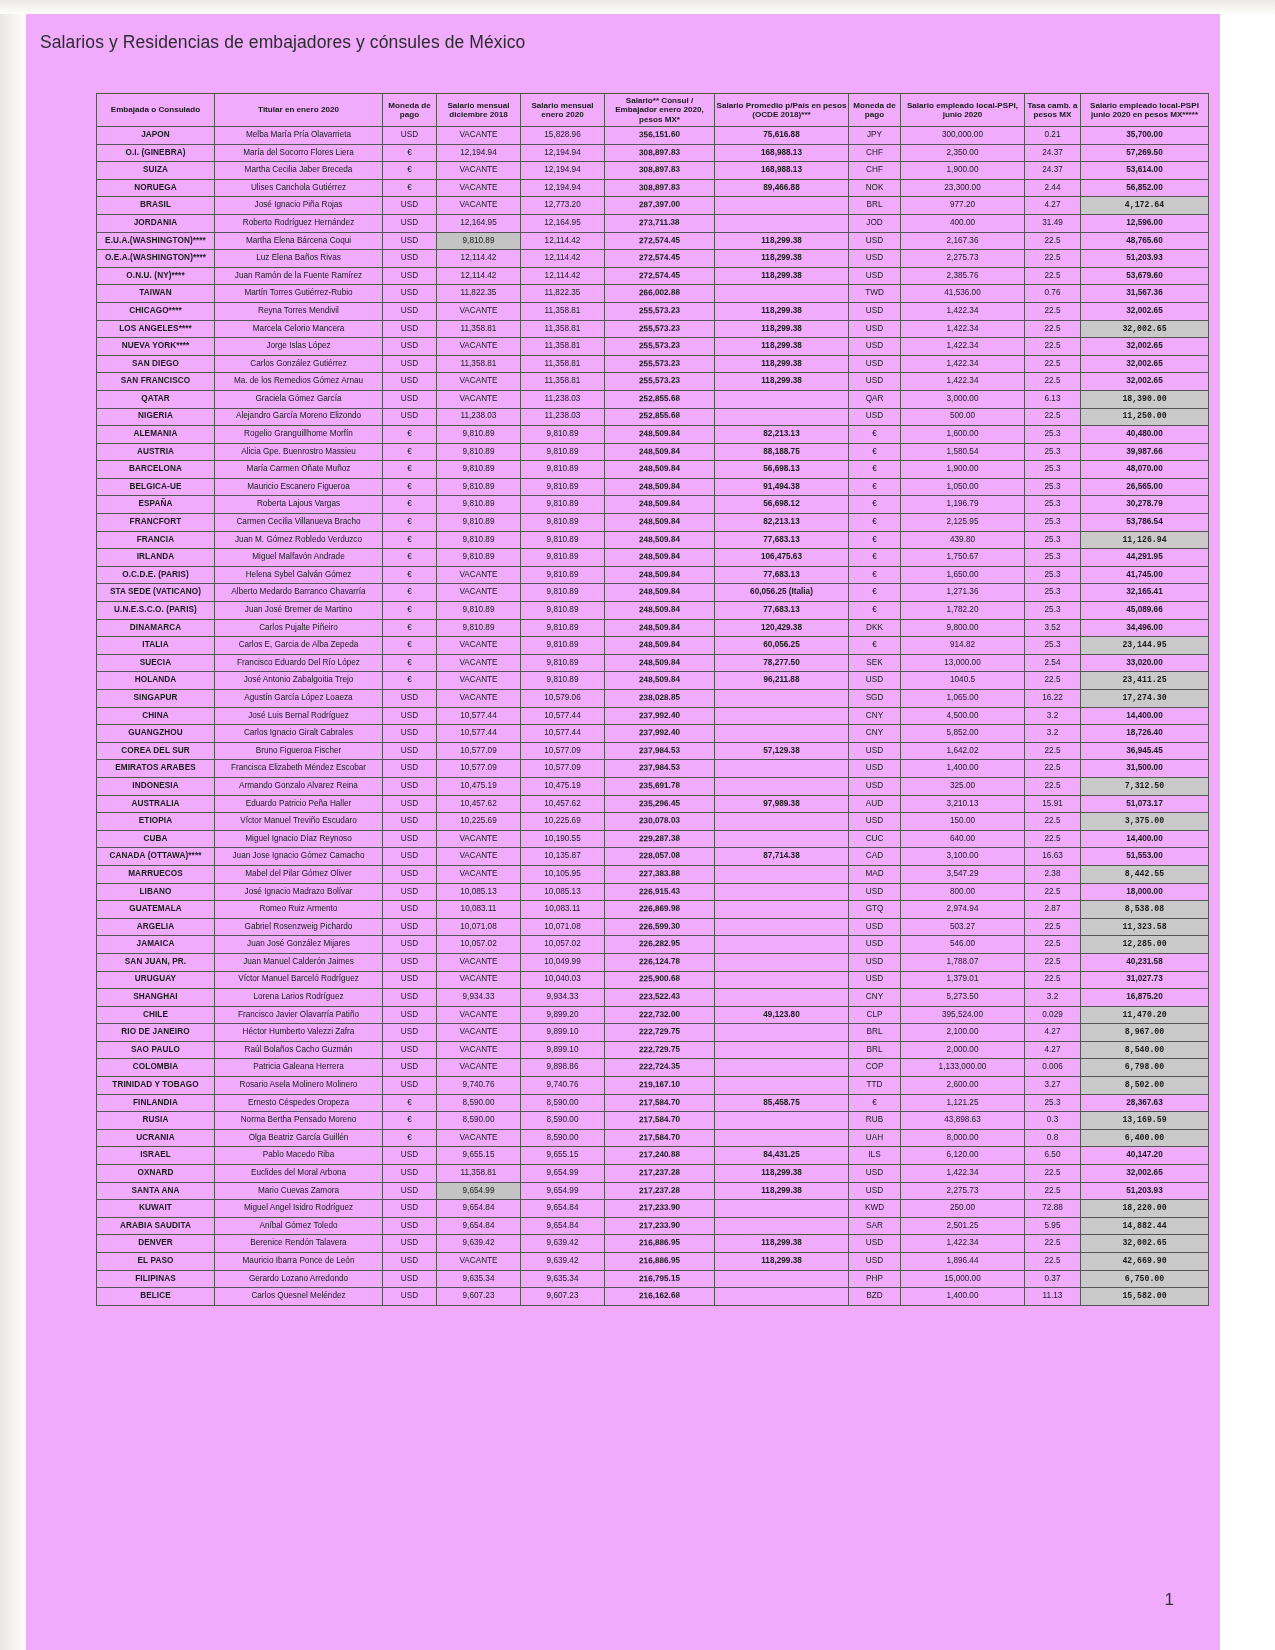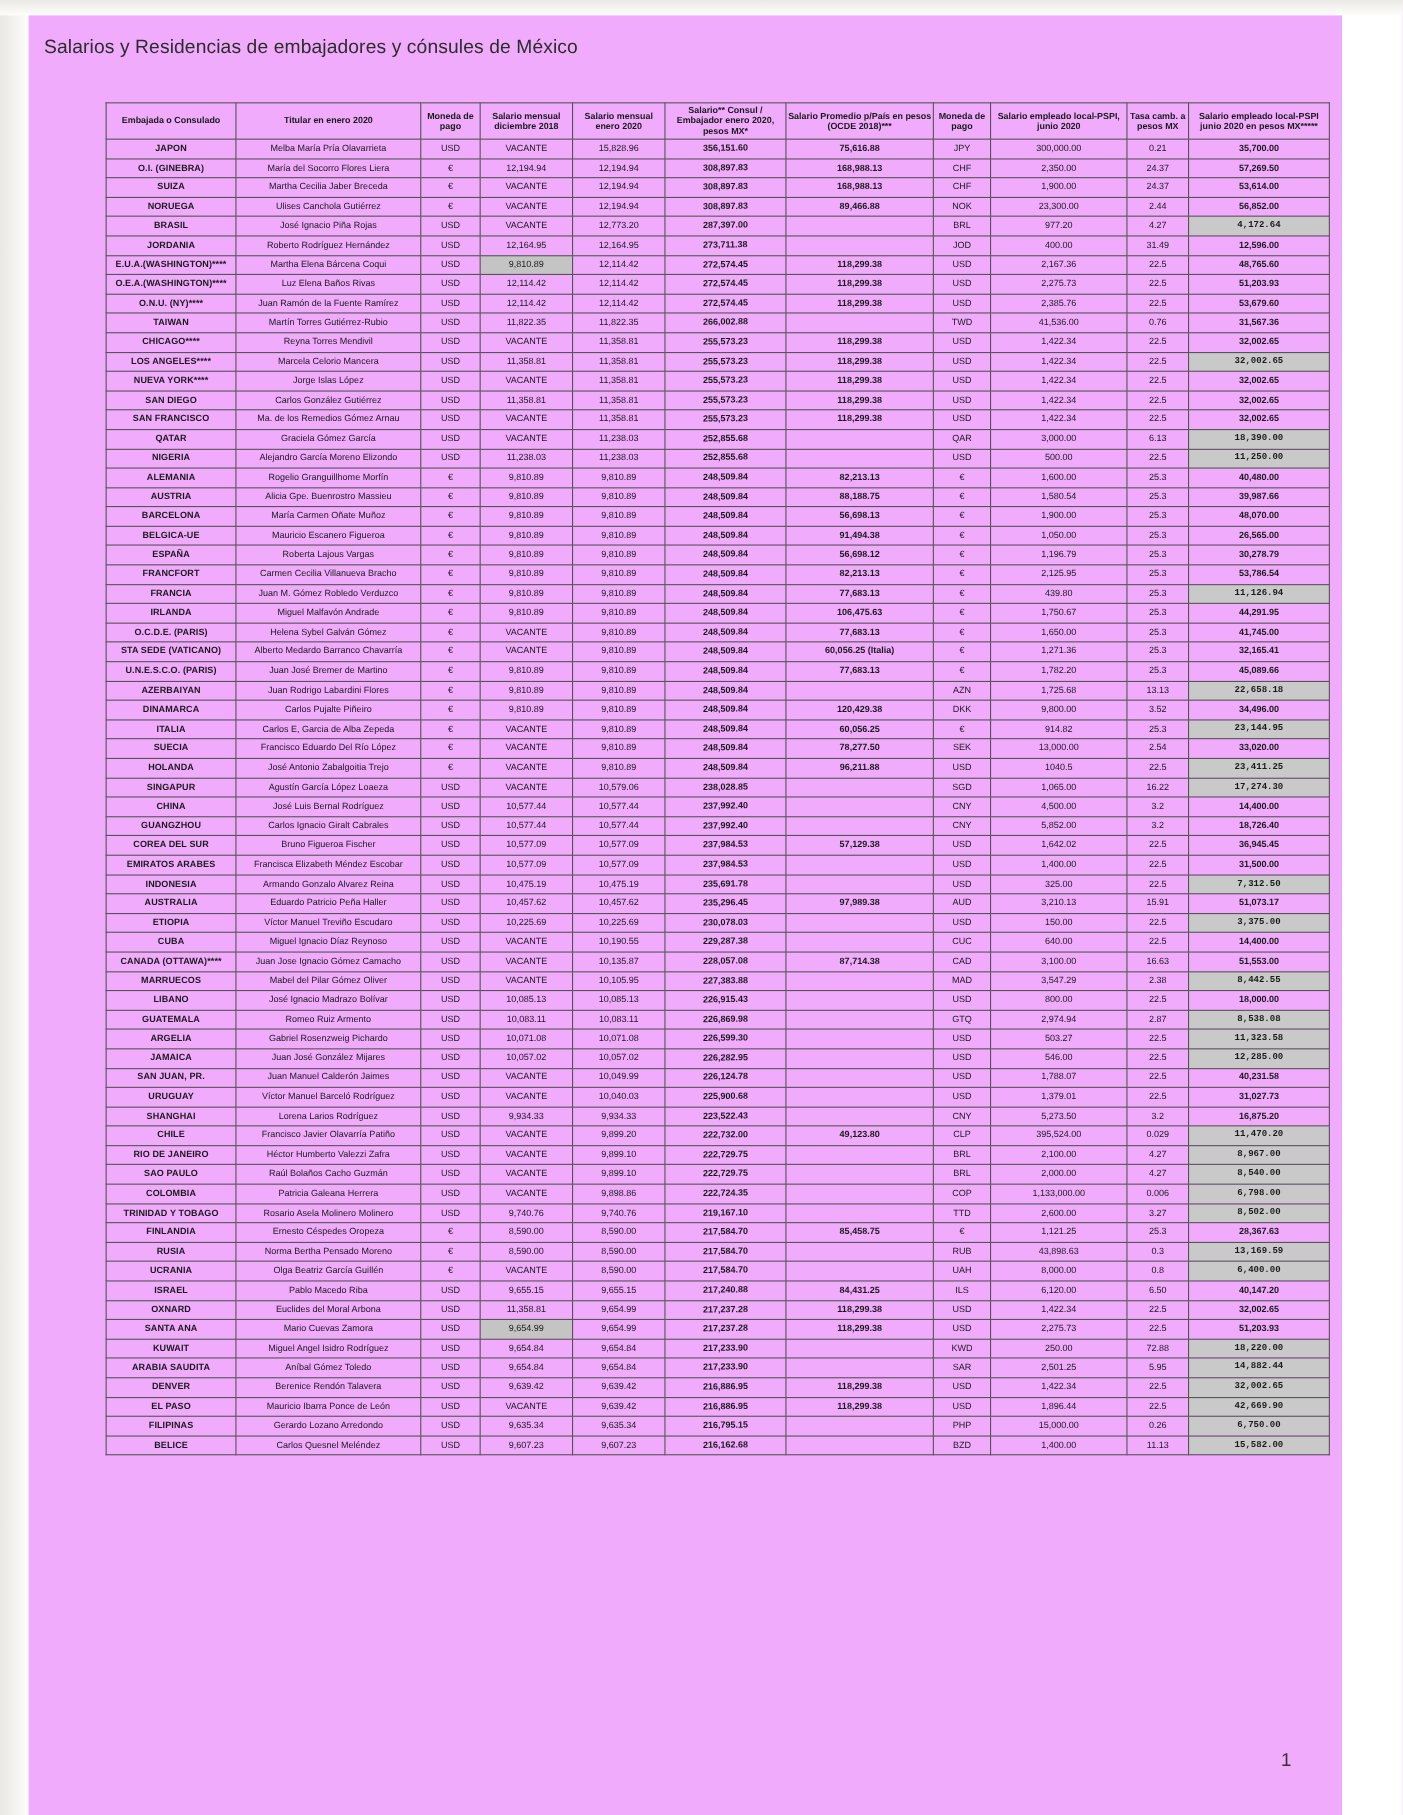--- a/index.html
+++ b/index.html
@@ -541,33 +541,20 @@
             <td class="mensual">9,810.89</td>
             <td class="mensual">9,810.89</td>
             <td class="sal-mx"><span>248,509.84</span></td>
             <td class="prom">77,683.13</td>
             <td class="mon">€</td>
             <td class="emp-local">1,782.20</td>
             <td class="tasa">25.3</td>
             <td class="pspi">45,089.66</td>
           </tr>
           <tr>
-            <td class="embajada">AZERBAIYAN</td>
-            <td class="titular">Juan Rodrigo Labardini Flores</td>
-            <td class="mon">€</td>
-            <td class="mensual">9,810.89</td>
-            <td class="mensual">9,810.89</td>
-            <td class="sal-mx"><span>248,509.84</span></td>
-            <td class="prom"></td>
-            <td class="mon">AZN</td>
-            <td class="emp-local">1,725.68</td>
-            <td class="tasa">13.13</td>
-            <td class="pspi shaded">22,658.18</td>
-          </tr>
-          <tr>
             <td class="embajada">DINAMARCA</td>
             <td class="titular">Carlos Pujalte Piñeiro</td>
             <td class="mon">€</td>
             <td class="mensual">9,810.89</td>
             <td class="mensual">9,810.89</td>
             <td class="sal-mx"><span>248,509.84</span></td>
             <td class="prom">120,429.38</td>
             <td class="mon">DKK</td>
             <td class="emp-local">9,800.00</td>
             <td class="tasa">3.52</td>
@@ -1044,21 +1031,21 @@
           <tr>
             <td class="embajada">FILIPINAS</td>
             <td class="titular">Gerardo Lozano Arredondo</td>
             <td class="mon">USD</td>
             <td class="mensual">9,635.34</td>
             <td class="mensual">9,635.34</td>
             <td class="sal-mx"><span>216,795.15</span></td>
             <td class="prom"></td>
             <td class="mon">PHP</td>
             <td class="emp-local">15,000.00</td>
-            <td class="tasa">0.26</td>
+            <td class="tasa">0.37</td>
             <td class="pspi shaded">6,750.00</td>
           </tr>
           <tr>
             <td class="embajada">BELICE</td>
             <td class="titular">Carlos Quesnel Meléndez</td>
             <td class="mon">USD</td>
             <td class="mensual">9,607.23</td>
             <td class="mensual">9,607.23</td>
             <td class="sal-mx"><span>216,162.68</span></td>
             <td class="prom"></td>

